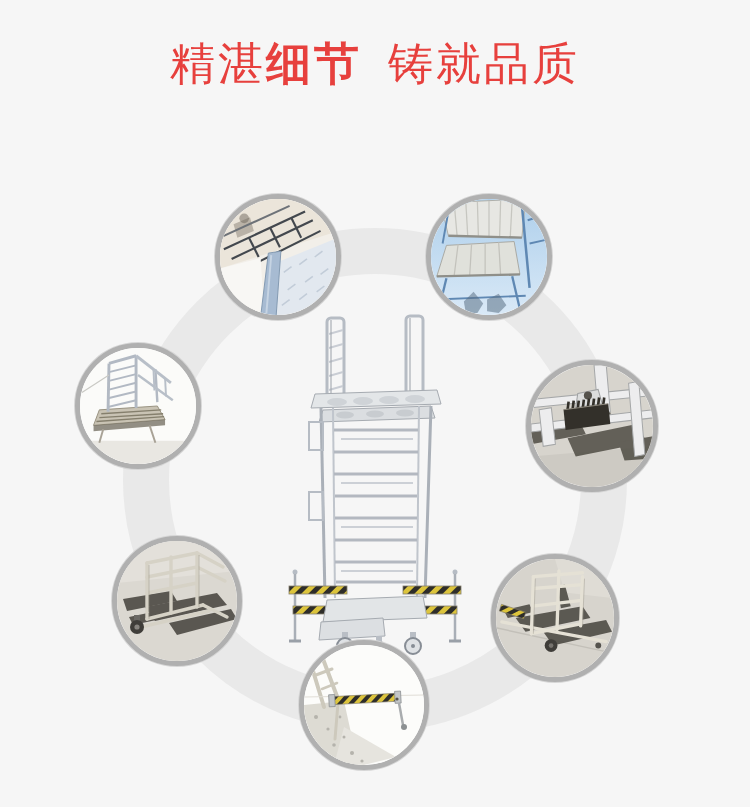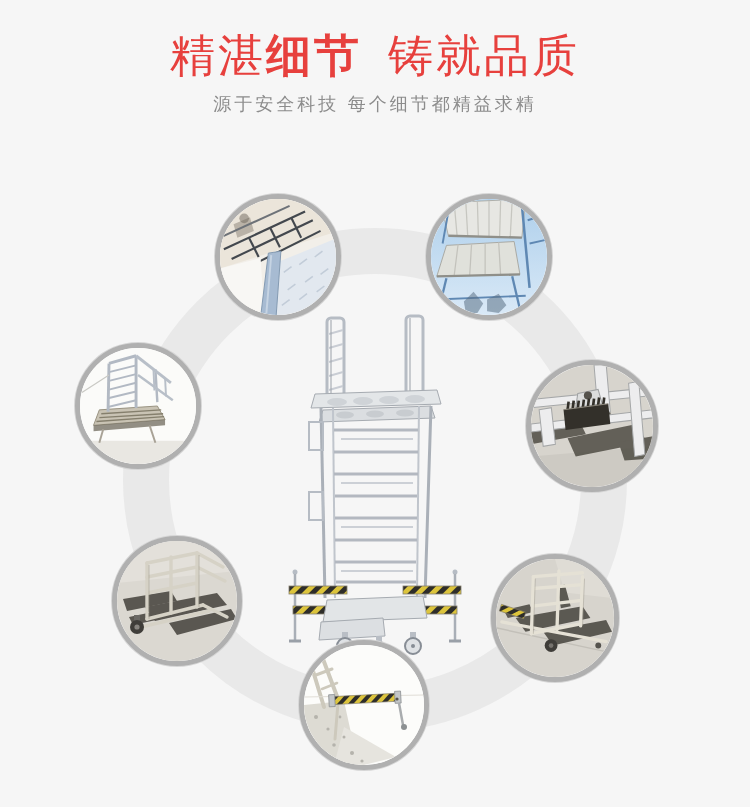--- a/index.html
+++ b/index.html
@@ -1,20 +1,20 @@
 <!DOCTYPE html>
 <html><head>
 <meta charset="utf-8">
 <style>
   html,body{margin:0;padding:0;}
   body{font-family:"DejaVu Sans","Liberation Sans",sans-serif;background:#f6f6f6;}
   .stage{position:relative;width:750px;height:807px;background:#f6f6f6;overflow:hidden;margin:0 auto;}
   
   .hdr{position:absolute;top:30px;left:0;width:750px;text-align:center;}
-  .title{font-size:45px;line-height:1.15;color:#e7403d;letter-spacing:3px;margin:0;font-weight:400;}
+  .title{font-size:45px;line-height:1.15;color:#e7403d;letter-spacing:3px;margin:8px;font-weight:400;}
   .title .seg2{font-weight:700;}
   .title .seg3{margin-left:26px;font-weight:400;}
   .subtitle{margin:10px 0 0 0;font-size:18px;letter-spacing:3px;color:#8c8c8c;font-weight:400;}
   
   .ring{position:absolute;left:123px;top:228px;width:504px;height:504px;border-radius:50%;
         border:46px solid #e9e9e9;box-sizing:border-box;z-index:0;}
   
   .bubble{position:absolute;border-radius:50%;border:5px solid #b0b0b0;box-sizing:border-box;
           overflow:hidden;margin:0;padding:0;background:#fff;z-index:2;
           box-shadow:0 0 0 1px #d6d6d6;}
@@ -23,21 +23,20 @@
   .ladder{position:absolute;left:285px;top:306px;width:180px;height:360px;z-index:1;}
   .ladder svg{display:block;width:100%;height:100%;}
 </style>
 </head>
 <body>
 
 <div class="stage">
 
   <header class="hdr">
     <h1 class="title"><span class="seg1">精湛</span><span class="seg2">细节</span><span class="seg3">铸就品质</span></h1>
-    <p class="subtitle">源于安全科技 每个细节都精益求精</p>
   </header>
 
   <div class="ring"></div>
 
   <figure class="bubble" style="left:215px;top:194px;width:126px;height:126px;">
     <svg viewBox="0 0 120 120">
       <rect width="120" height="120" fill="#f2efe9"></rect>
       <polygon points="0,0 120,0 120,34 0,72" fill="#ebe5da"></polygon>
       <polygon points="14,26 31,19 35,33 18,40" fill="#7d7468" opacity="0.45"></polygon>
       <circle cx="25" cy="20" r="5" fill="#6e665c" opacity="0.5"></circle>

